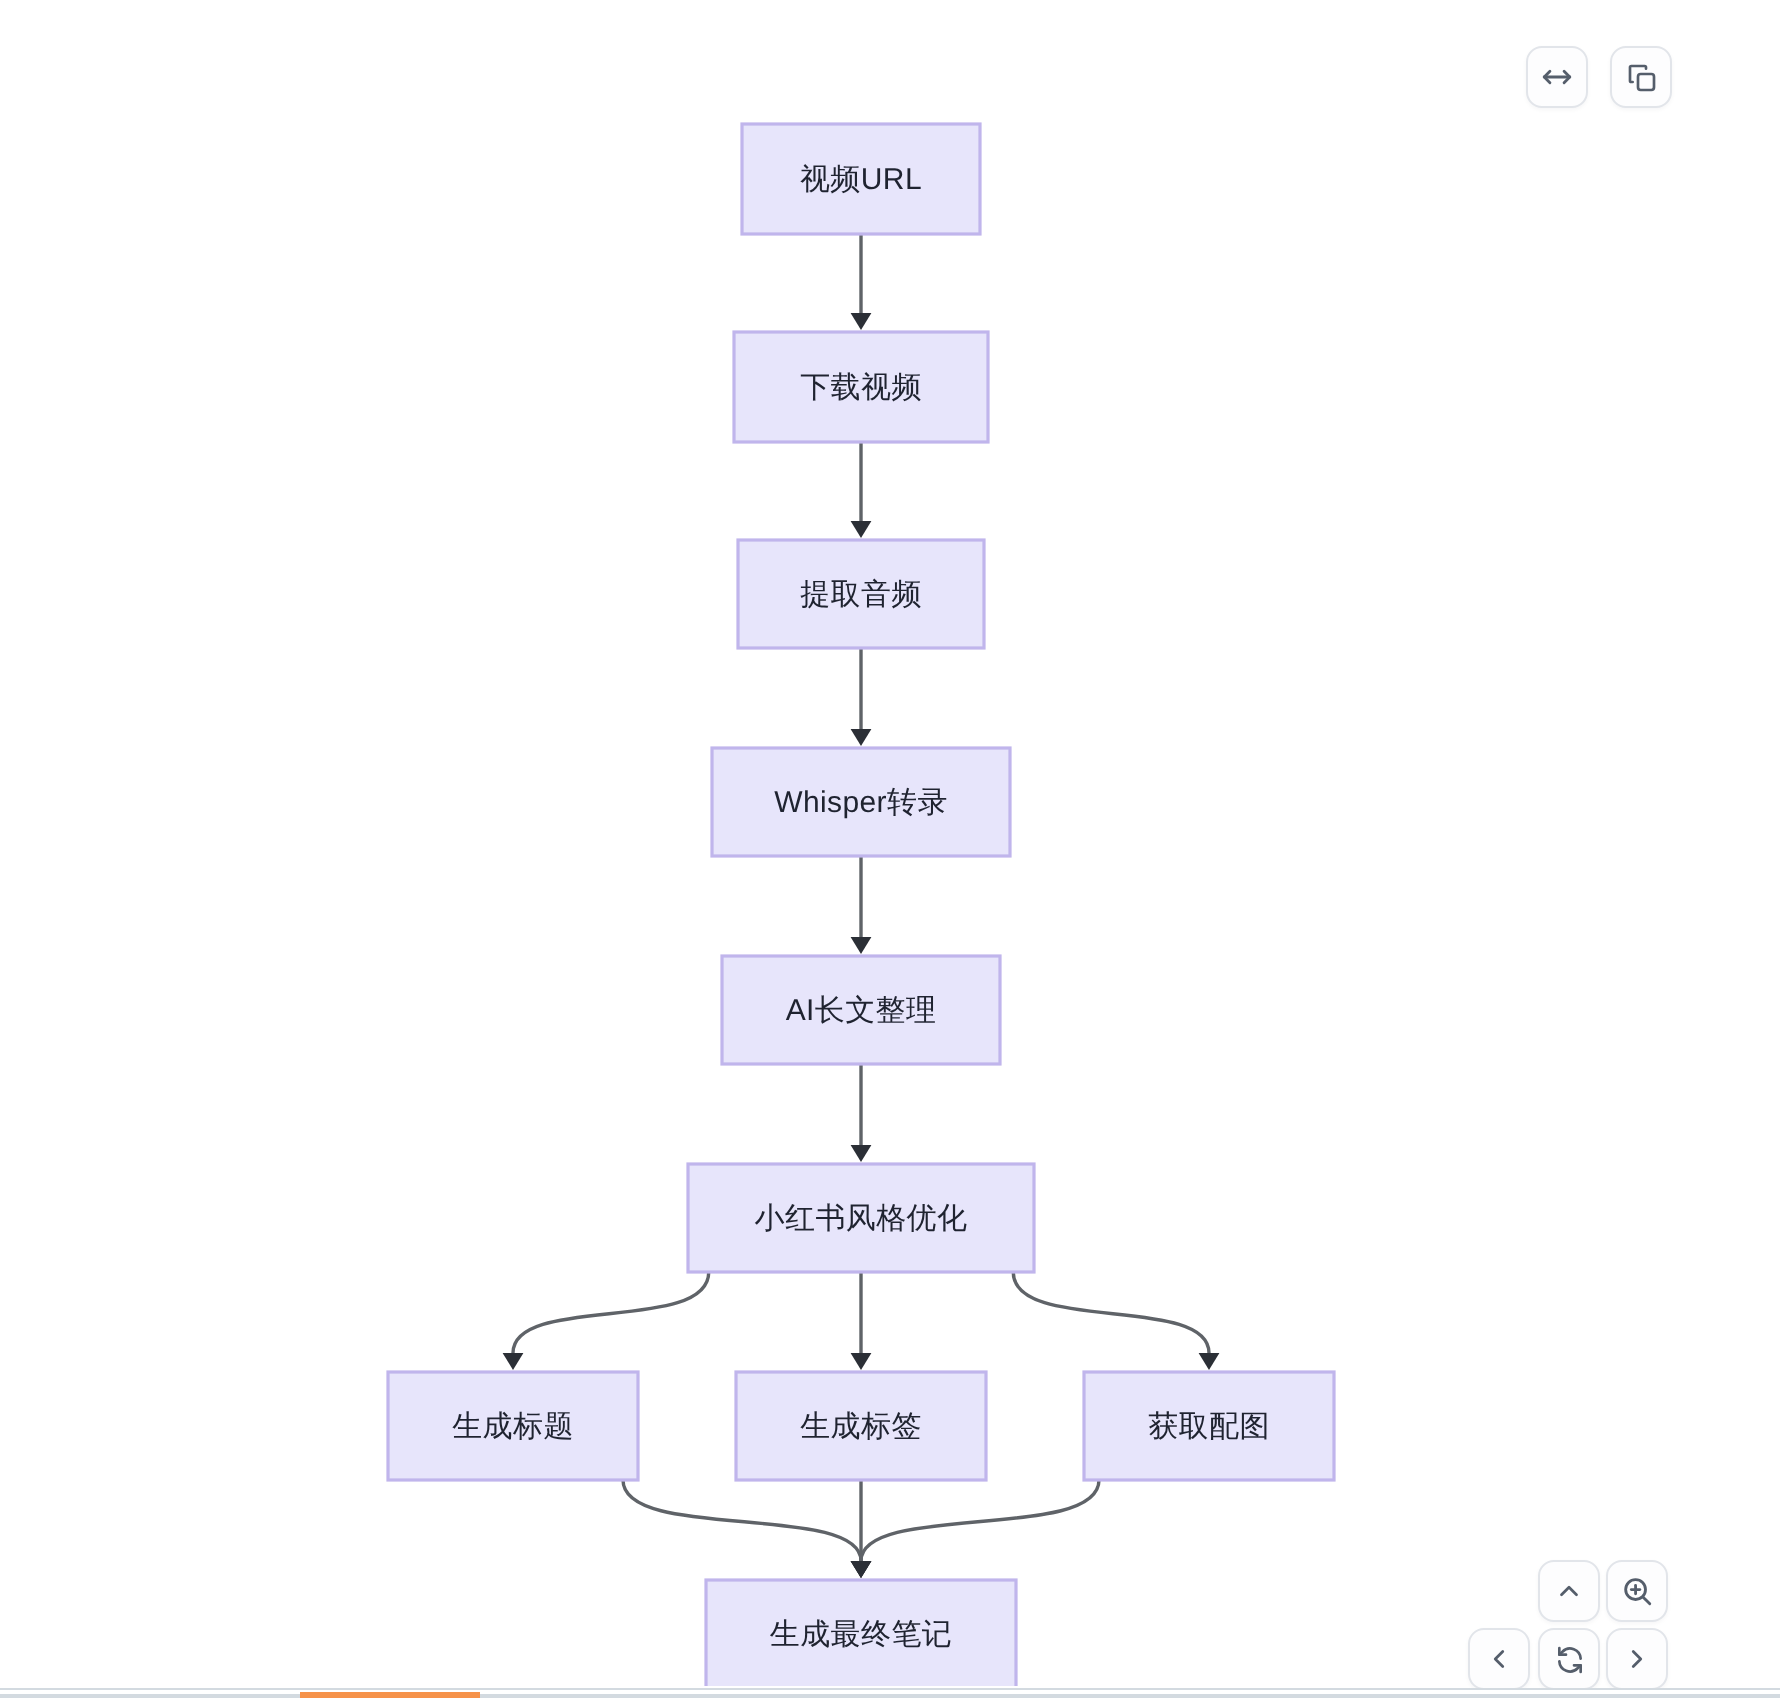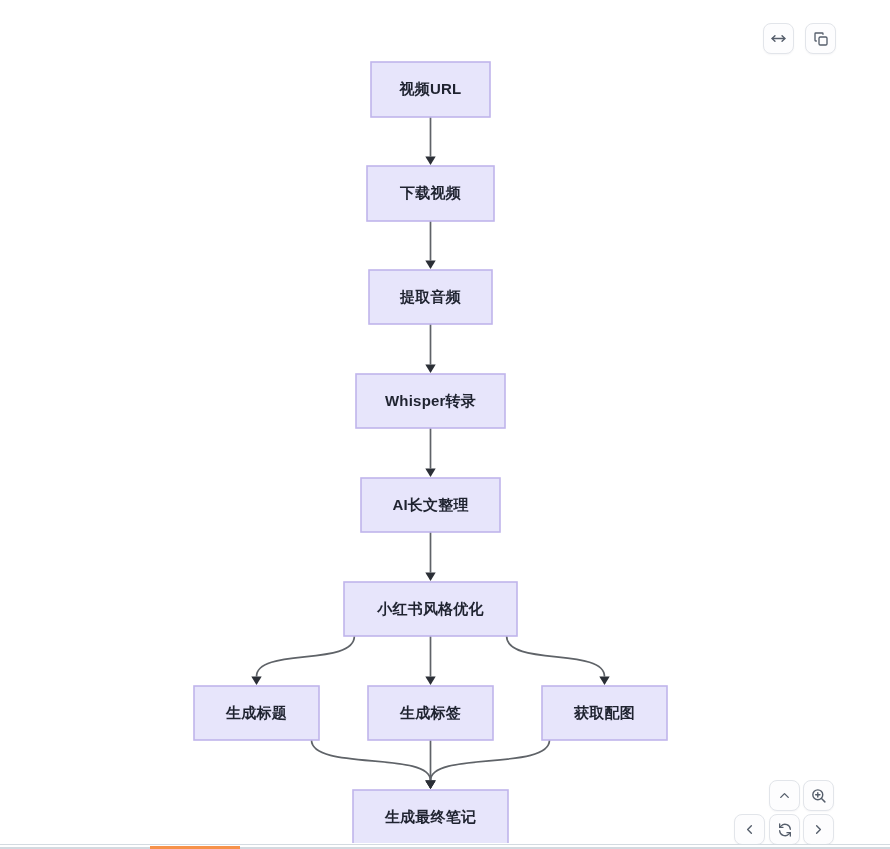--- a/index.html
+++ b/index.html
@@ -7,21 +7,20 @@
     padding: 0;
     background: #ffffff;
     font-family: "Liberation Sans", sans-serif;
   }
   #app {
     position: relative;
     width: 890px;
     height: 849px;
     background: #ffffff;
     overflow: hidden;
-    font-weight: bold;
   }
 
   
   #diagram-canvas {
     position: absolute;
     left: 0;
     top: 0;
     width: 890px;
     height: 843px;
   }

